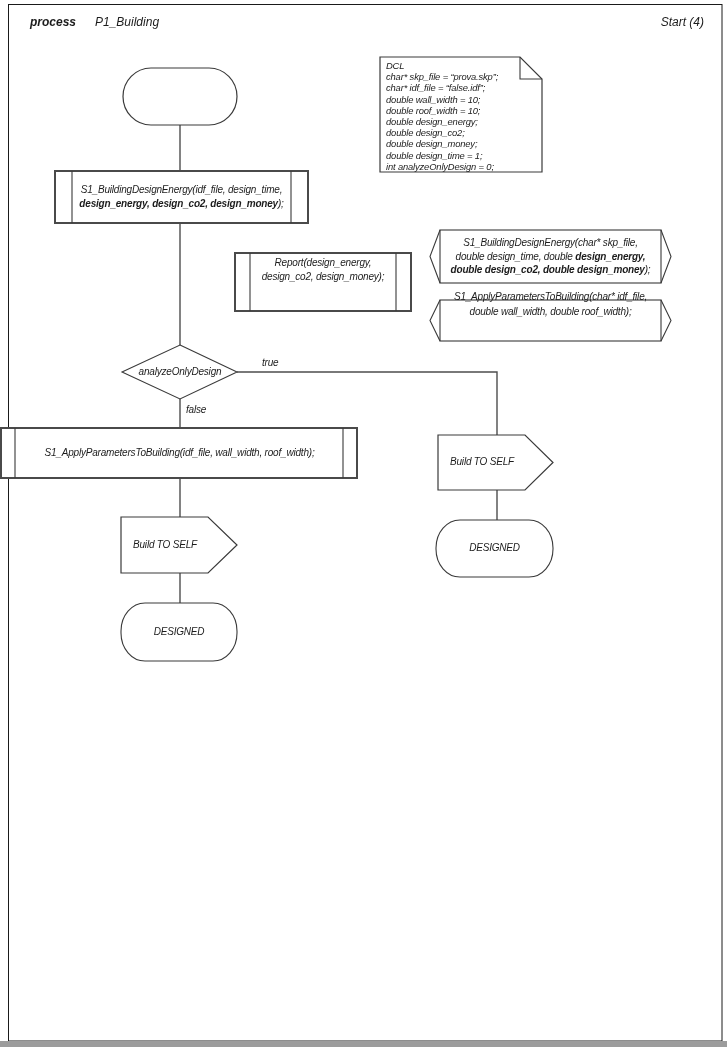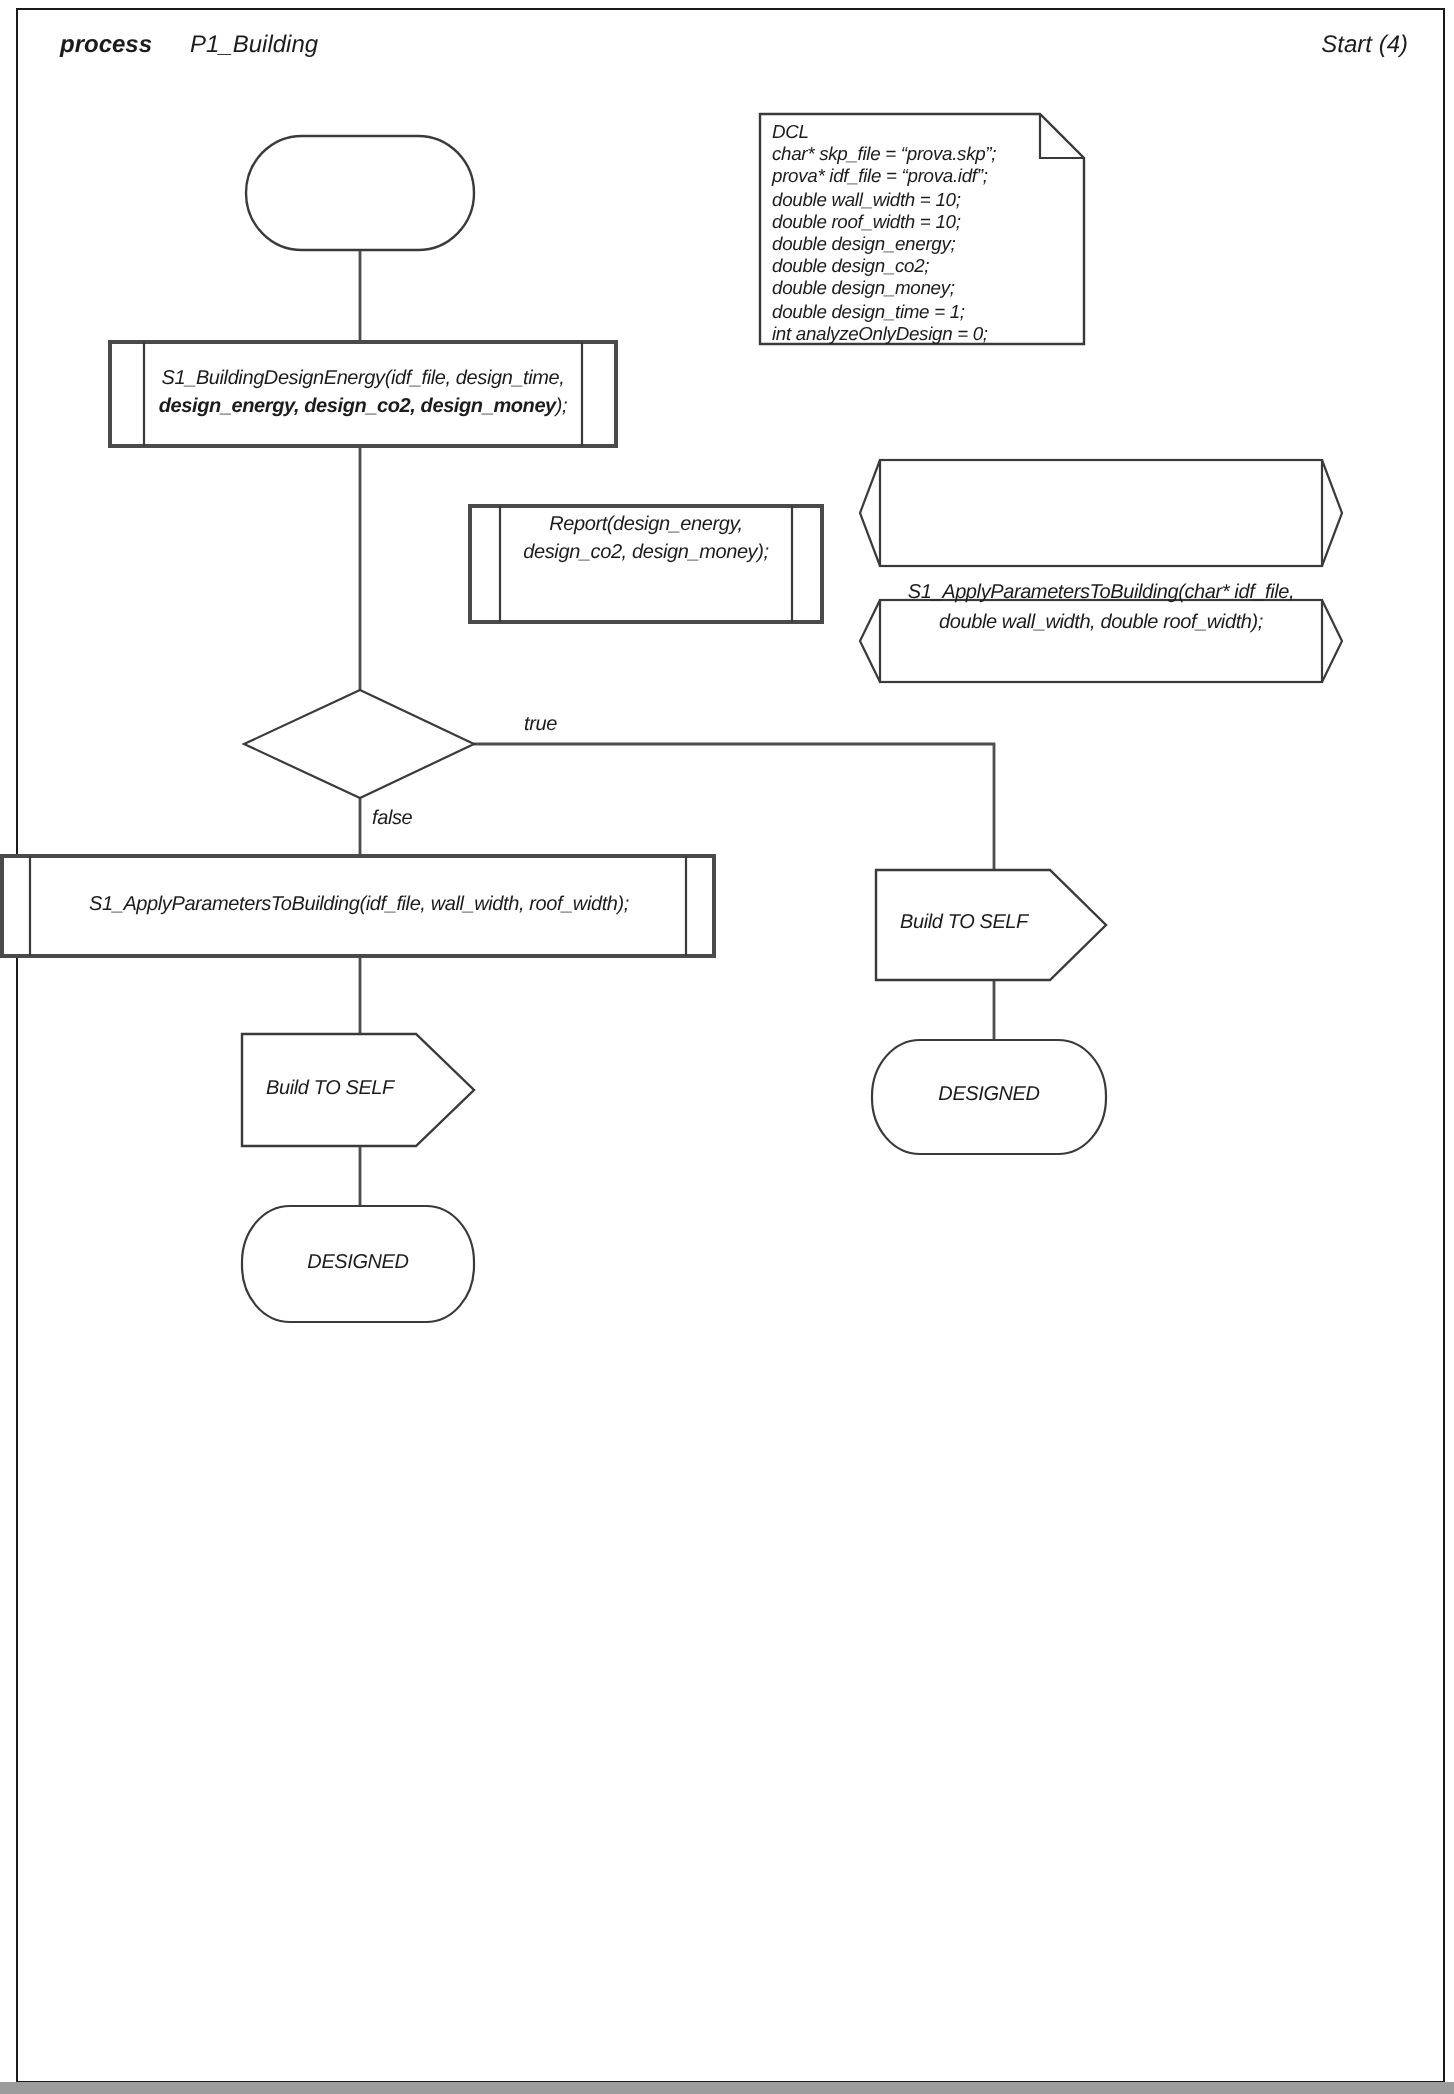--- a/index.html
+++ b/index.html
@@ -87,46 +87,52 @@
     <rect x="436" y="520" width="117" height="57" rx="24" ry="28" fill="#ffffff" stroke="#3a3a3a" stroke-width="1.1"></rect>
   </svg>
 
   <div class="hdr bold" style="left:30px;top:15px;">process</div>
   <div class="hdr" style="left:95px;top:15px;">P1_Building</div>
   <div class="hdr" style="right:23px;top:15px;text-align:right;">Start (4)</div>
 
   <div class="dcl">
     <div>DCL</div>
     <div>char* skp_file = “prova.skp”;</div>
-    <div>prova* idf_file = “prova.idf”;</div>
+    <div>char* idf_file = “false.idf”;</div>
     <div>double wall_width = 10;</div>
     <div>double roof_width = 10;</div>
     <div>double design_energy;</div>
     <div>double design_co2;</div>
     <div>double design_money;</div>
     <div>double design_time = 1;</div>
     <div>int analyzeOnlyDesign = 0;</div>
   </div>
 
   <div class="txt" style="left:58px;top:171px;width:247px;height:52px;">
     <div>S1_BuildingDesignEnergy(idf_file, design_time,</div>
     <div><span class="b">design_energy, design_co2, design_money</span><span>);</span></div>
   </div>
 
   <div class="txt" style="left:252px;top:241px;width:142px;height:58px;">
     <div>Report(design_energy,</div>
     <div>design_co2, design_money);</div>
   </div>
 
+  <div class="txt" style="left:441px;top:230px;width:219px;height:53px;line-height:1.38;">
+    <div>S1_BuildingDesignEnergy(char* skp_file,</div>
+    <div><span>double design_time, double </span><span class="b">design_energy,</span></div>
+    <div><span class="b">double design_co2, double design_money</span><span>);</span></div>
+  </div>
 
   <div class="txt" style="left:441px;top:284px;width:219px;height:41px;">
     <div>S1_ApplyParametersToBuilding(char* idf_file,</div>
     <div>double wall_width, double roof_width);</div>
   </div>
 
+  <div class="txt" style="left:122px;top:345px;width:116px;height:54px;">analyzeOnlyDesign</div>
   <div class="edge-label" style="left:262px;top:357px;">true</div>
   <div class="edge-label" style="left:186px;top:404px;">false</div>
 
   <div class="txt" style="left:16px;top:428px;width:327px;height:50px;">S1_ApplyParametersToBuilding(idf_file, wall_width, roof_width);</div>
 
   <div class="txt" style="left:121px;top:517px;width:88px;height:56px;">Build TO SELF</div>
   <div class="txt" style="left:121px;top:603px;width:116px;height:58px;">DESIGNED</div>
 
   <div class="txt" style="left:438px;top:435px;width:88px;height:55px;">Build TO SELF</div>
   <div class="txt" style="left:436px;top:520px;width:117px;height:57px;">DESIGNED</div>

